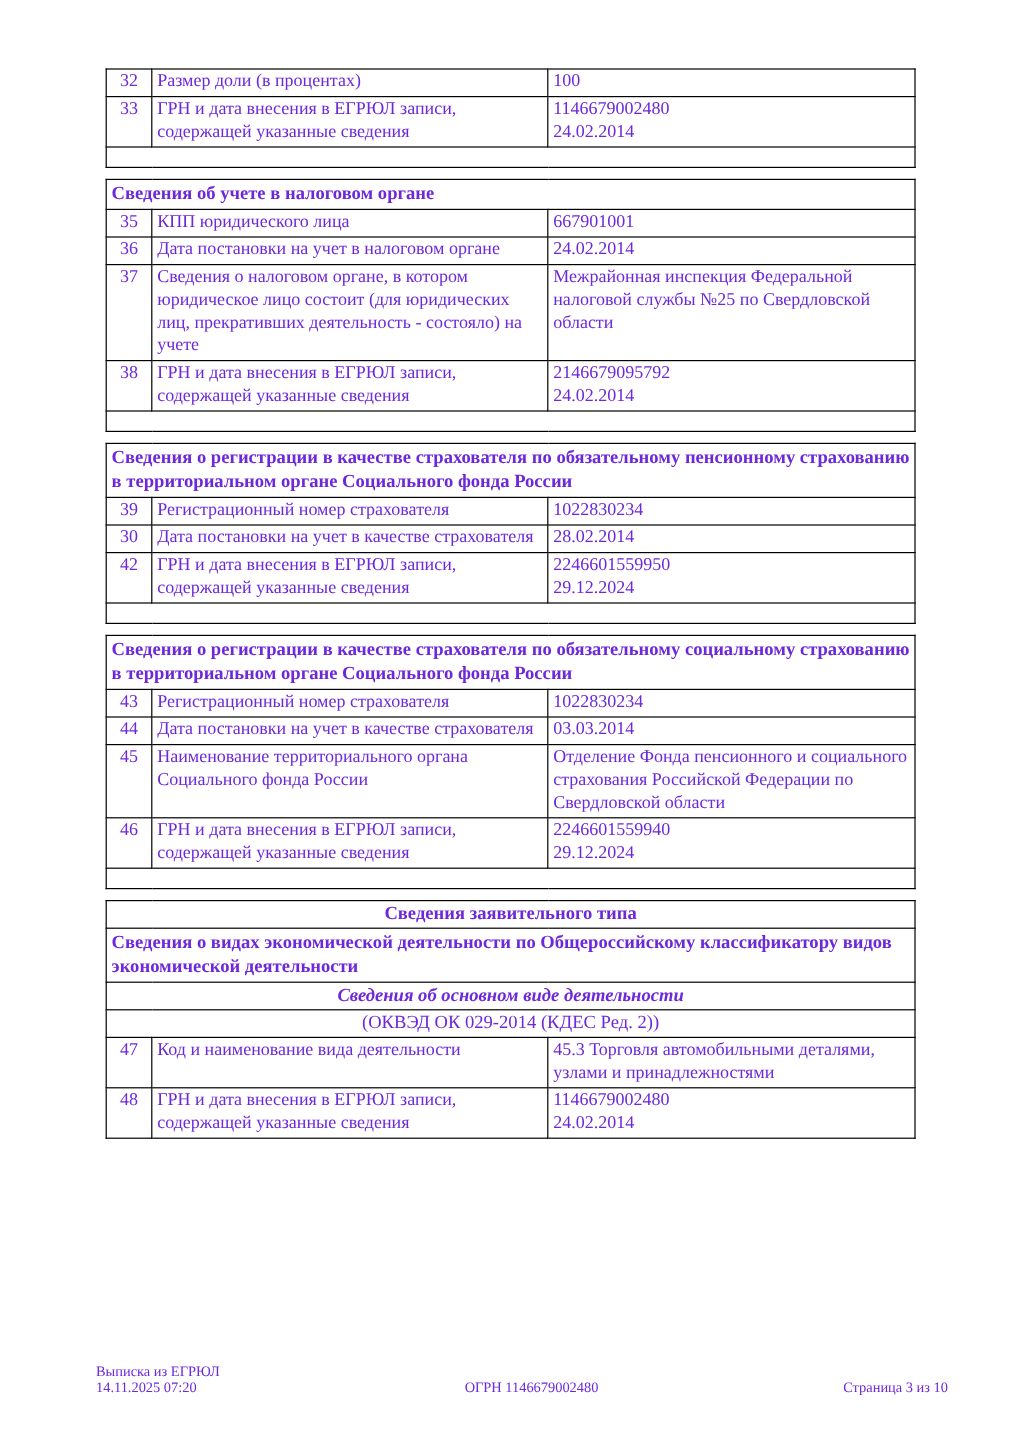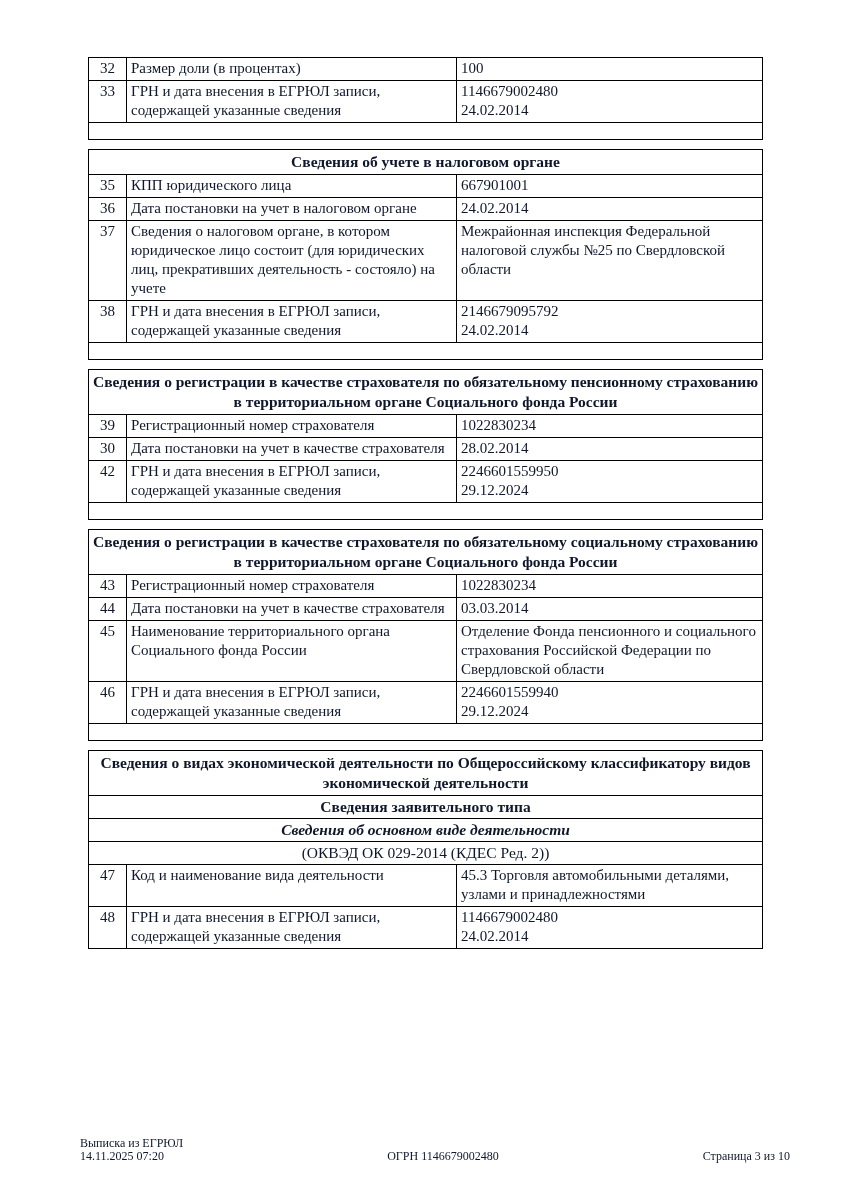--- a/index.html
+++ b/index.html
@@ -6,21 +6,21 @@
     margin: 0;
     padding: 0;
     background: #ffffff;
   }
   .page {
     position: relative;
     width: 848px;
     height: 1200px;
     background: #ffffff;
     font-family: "Liberation Serif", "DejaVu Serif", serif;
-    color: #0f172a;
+    color: #6d28d9;
     overflow: hidden;
   }
   .table-area {
     position: absolute;
     left: 88px;
     top: 57px;
     width: 674px;
   }
   table.doc-table {
     border-collapse: collapse;
@@ -41,21 +41,20 @@
   }
   td.cell-num {
     text-align: center;
     padding-left: 2px;
     padding-right: 2px;
   }
   td.cell-value {
     white-space: pre-line;
   }
   td.section-header {
-    text-align: center;
     font-weight: bold;
     font-size: 15.5px;
     line-height: 20px;
     padding-top: 2px;
     padding-bottom: 2px;
   }
   td.sub-header {
     text-align: center;
     font-size: 15.5px;
     line-height: 20px;
@@ -220,24 +219,24 @@
         </tbody>
       </table>
       <table class="doc-table">
         <colgroup>
           <col class="col-num">
           <col class="col-label">
           <col class="col-value">
         </colgroup>
         <tbody>
           <tr>
+            <td colspan="3" class="sub-header bold">Сведения заявительного типа</td>
+          </tr>
+          <tr>
             <td colspan="3" class="section-header">Сведения о видах экономической деятельности по Общероссийскому классификатору видов экономической деятельности</td>
-          </tr>
-          <tr>
-            <td colspan="3" class="sub-header bold">Сведения заявительного типа</td>
           </tr>
           <tr>
             <td colspan="3" class="sub-header bold-italic">Сведения об основном виде деятельности</td>
           </tr>
           <tr>
             <td colspan="3" class="sub-header italic">(ОКВЭД ОК 029-2014 (КДЕС Ред. 2))</td>
           </tr>
           <tr>
             <td class="cell-num">47</td>
             <td class="cell-label">Код и наименование вида деятельности</td>

